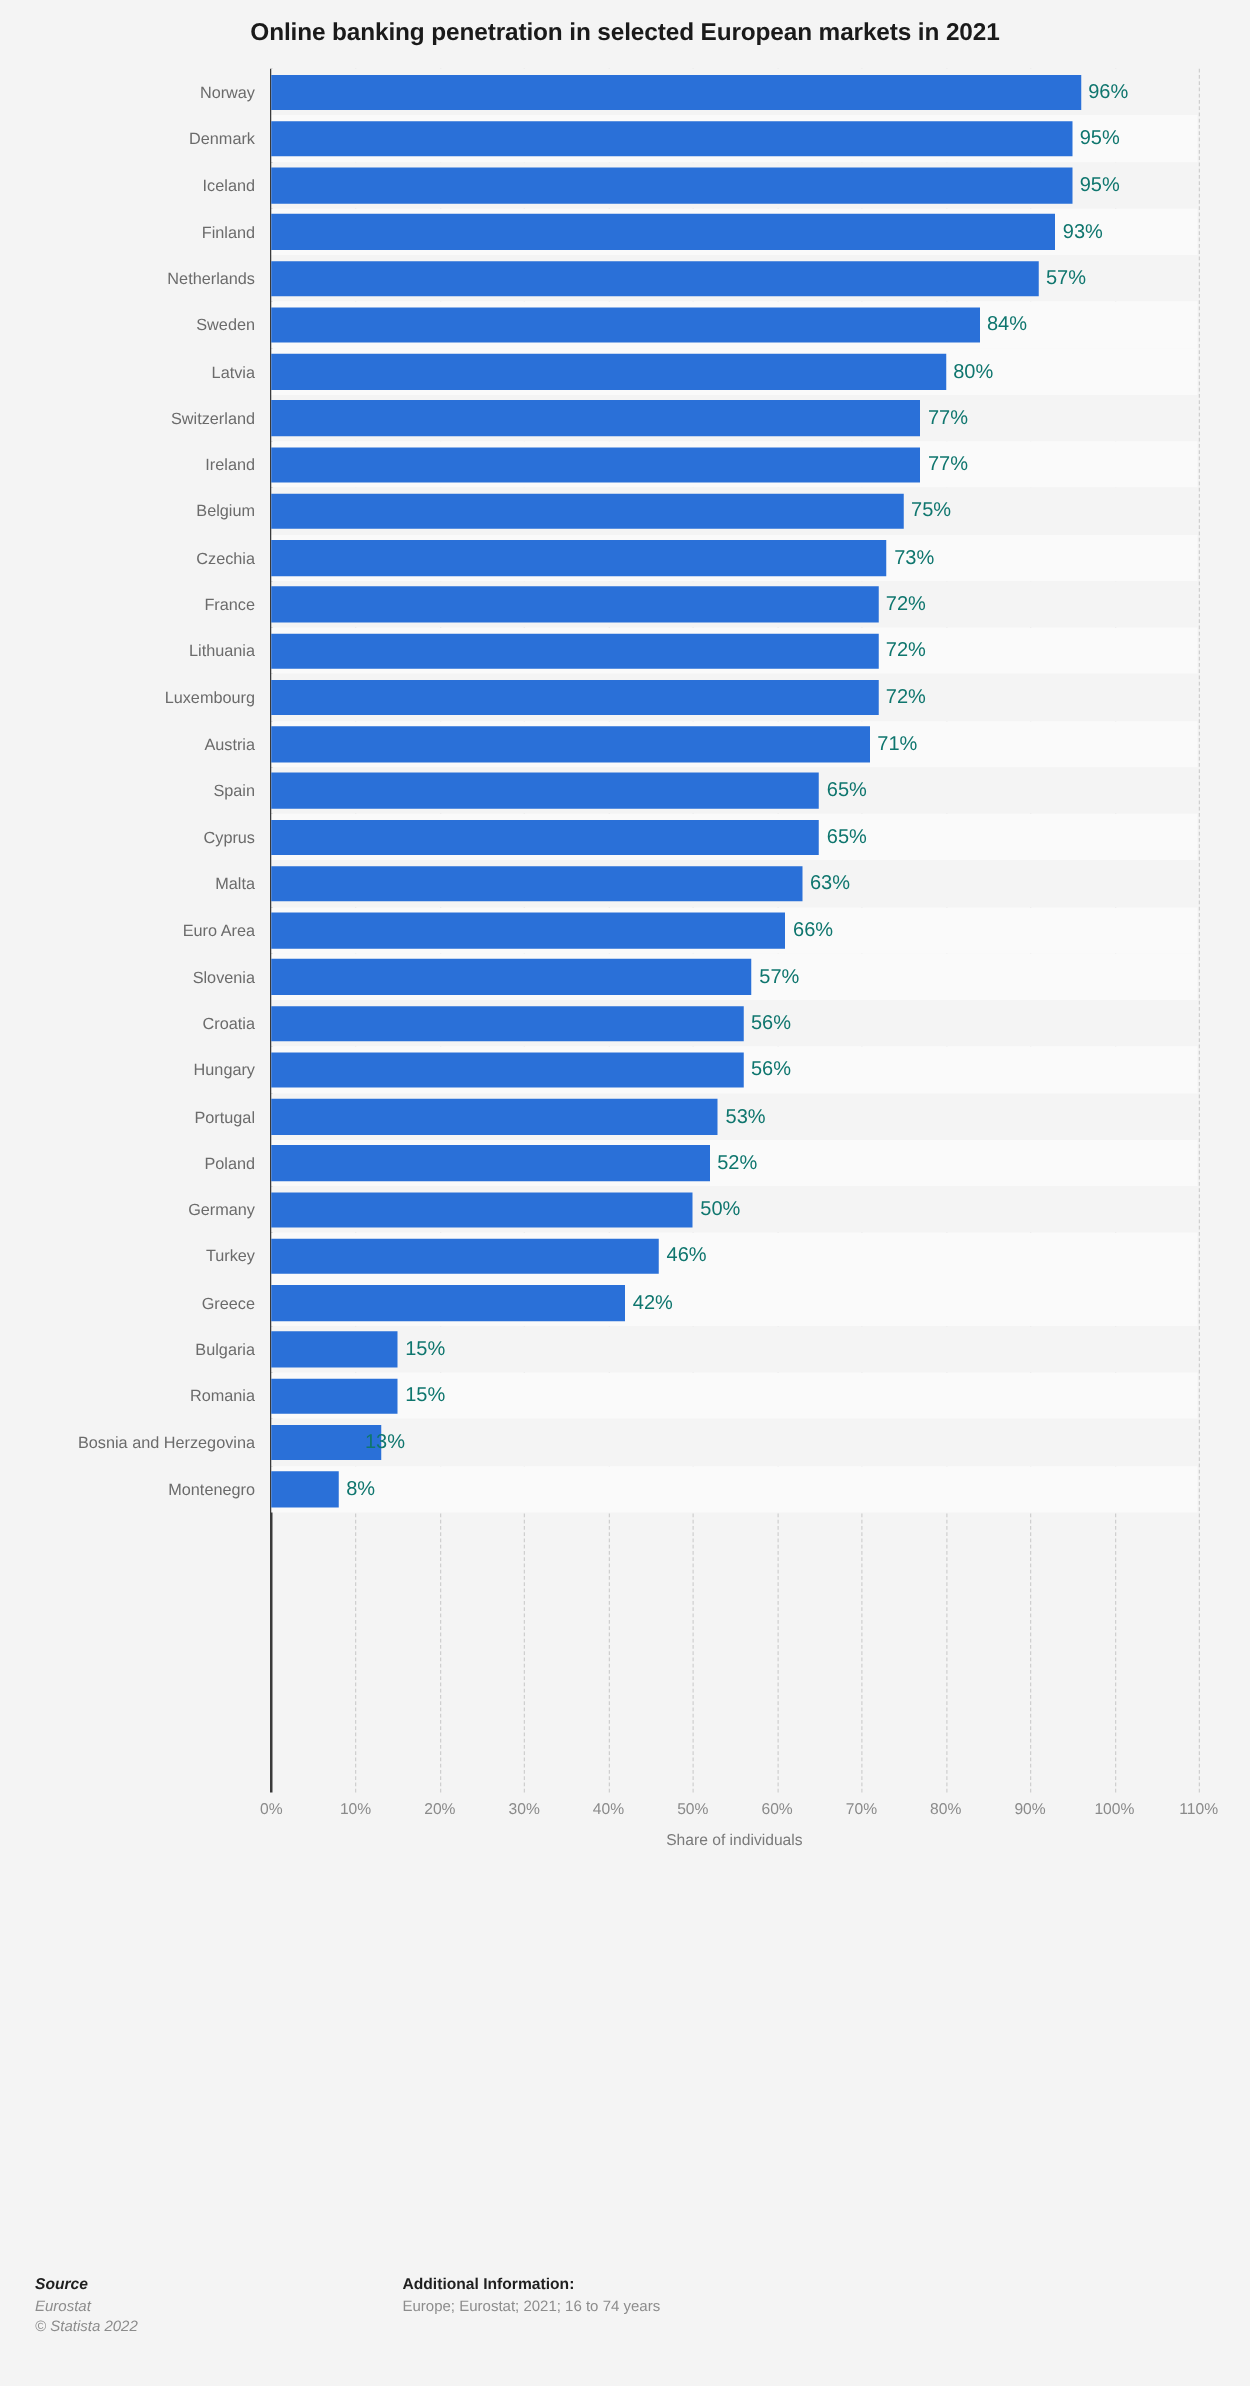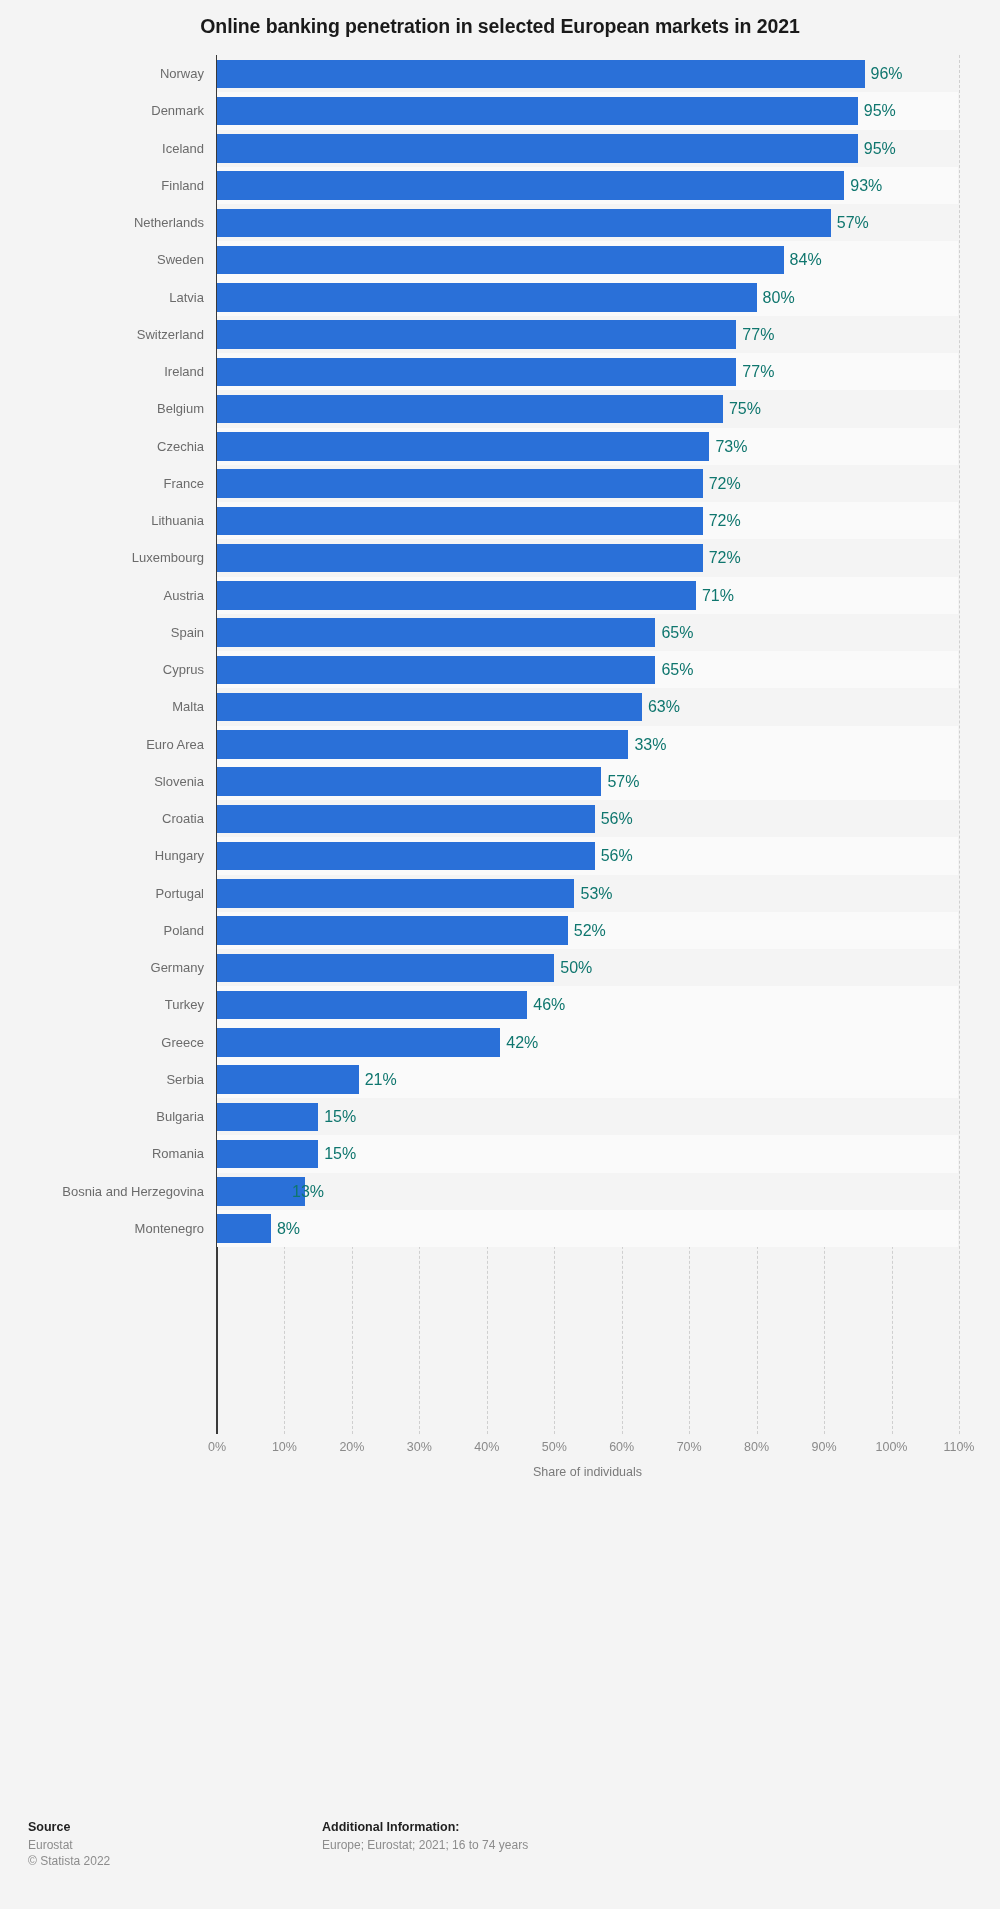--- a/index.html
+++ b/index.html
@@ -144,21 +144,21 @@
 
   
   #footer {
     position: absolute;
     left: 0;
     top: 1820px;
     width: 1000px;
     height: 89px;
   }
   .foot-col { position: absolute; top: 0; }
-  #foot-source { left: 28px; }
+  #foot-source { left: 28px; font-style: italic; }
   #foot-extra  { left: 322px; }
 
   .foot-head {
     font-size: 12.5px;
     font-weight: bold;
     color: #1f1f1f;
     margin-bottom: 3px;
     white-space: nowrap;
   }
   .foot-line {
@@ -294,21 +294,21 @@
       <div class="row odd">
         <div class="band"></div>
         <div class="cat-label">Malta</div>
         <div class="bar" style="width: 424.935px; background: rgb(42, 112, 216);"></div>
         <div class="val-label" style="left: 641.935px;">63%</div>
       </div>
       <div class="row even">
         <div class="band"></div>
         <div class="cat-label">Euro Area</div>
         <div class="bar" style="width: 411.445px; background: rgb(42, 112, 216);"></div>
-        <div class="val-label" style="left: 628.445px;">33%</div>
+        <div class="val-label" style="left: 628.445px;">66%</div>
       </div>
       <div class="row even">
         <div class="band"></div>
         <div class="cat-label">Slovenia</div>
         <div class="bar" style="width: 384.465px; background: rgb(42, 112, 216);"></div>
         <div class="val-label" style="left: 601.465px;">57%</div>
       </div>
       <div class="row odd">
         <div class="band"></div>
         <div class="cat-label">Croatia</div>
@@ -343,26 +343,20 @@
         <div class="band"></div>
         <div class="cat-label">Turkey</div>
         <div class="bar" style="width: 310.27px; background: rgb(42, 112, 216);"></div>
         <div class="val-label" style="left: 527.27px;">46%</div>
       </div>
       <div class="row even">
         <div class="band"></div>
         <div class="cat-label">Greece</div>
         <div class="bar" style="width: 283.29px; background: rgb(42, 112, 216);"></div>
         <div class="val-label" style="left: 500.29px;">42%</div>
-      </div>
-      <div class="row even">
-        <div class="band"></div>
-        <div class="cat-label">Serbia</div>
-        <div class="bar" style="width: 141.645px; background: rgb(42, 112, 216);"></div>
-        <div class="val-label" style="left: 358.645px;">21%</div>
       </div>
       <div class="row odd">
         <div class="band"></div>
         <div class="cat-label">Bulgaria</div>
         <div class="bar" style="width: 101.175px; background: rgb(42, 112, 216);"></div>
         <div class="val-label" style="left: 318.175px;">15%</div>
       </div>
       <div class="row even">
         <div class="band"></div>
         <div class="cat-label">Romania</div>

